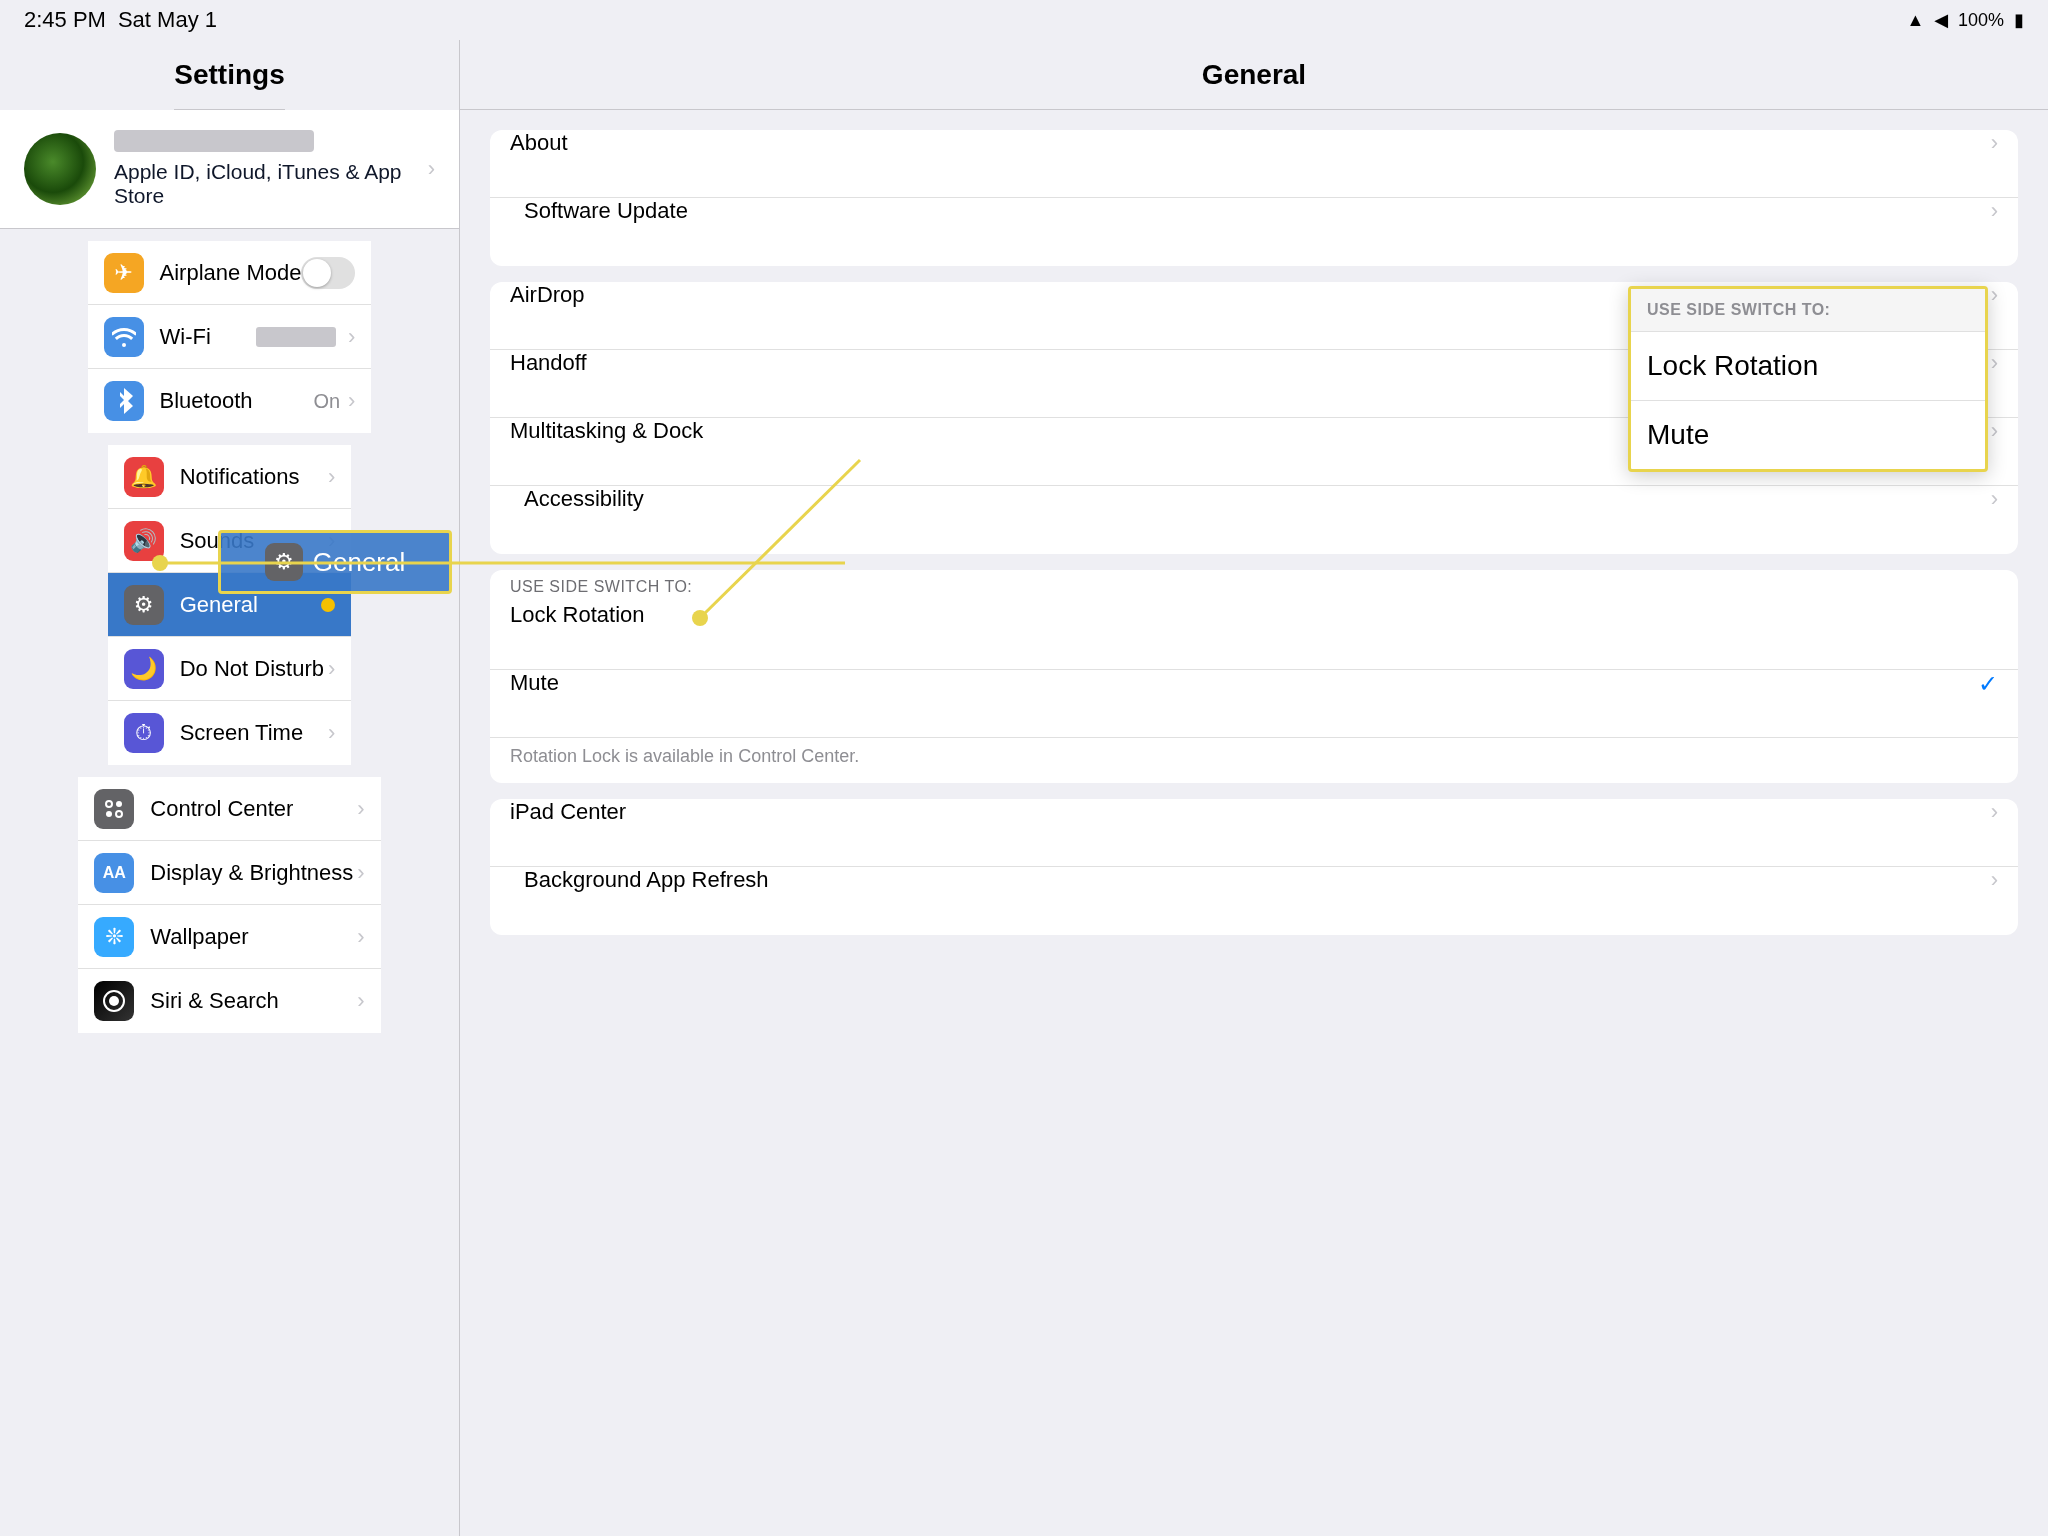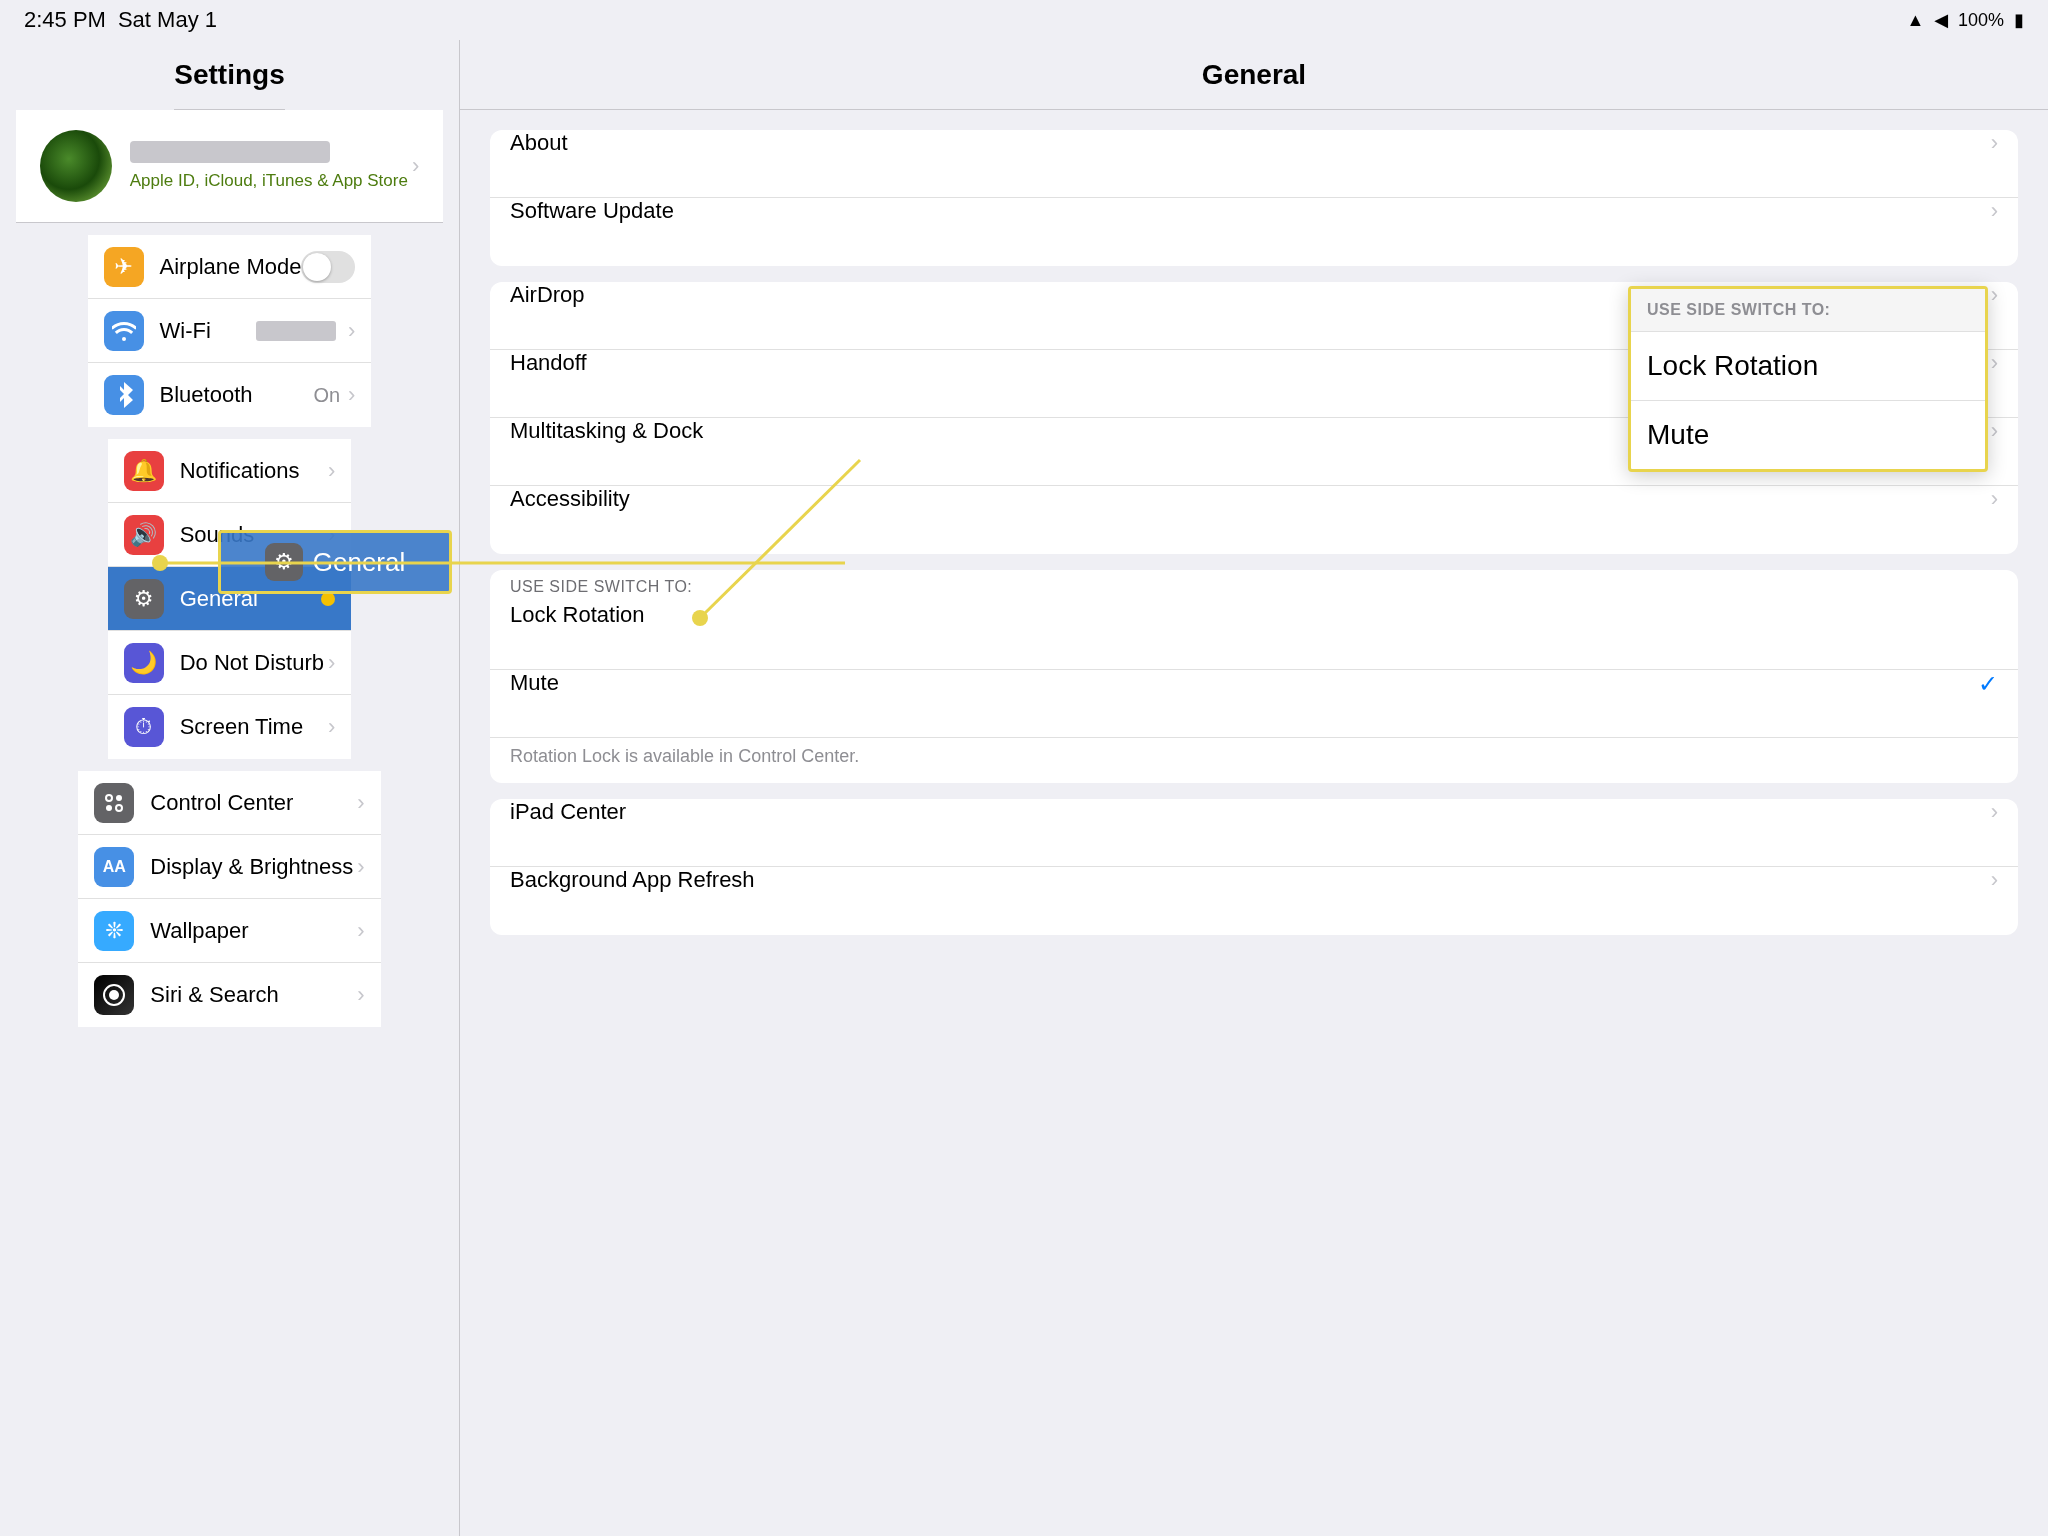--- a/index.html
+++ b/index.html
@@ -92,22 +92,22 @@
       flex: 1;
     }
     .profile-name-blur {
       height: 22px;
       background: #c8c7cc;
       border-radius: 4px;
       width: 200px;
       margin-bottom: 8px;
     }
     .profile-sub {
-      font-size: 17px;
-      color: #4d7c0f;
+      font-size: 21px;
+      color: #0f172a;
     }
 
     
     .sidebar-section {
       background: #fff;
       margin-bottom: 12px;
     }
     .sidebar-item {
       display: flex;
       align-items: center;
@@ -216,20 +216,21 @@
       display: flex;
       align-items: flex-start;
       padding: 0 20px;
       height: 68px;
       border-bottom: 1px solid #e0e0e0;
       position: relative;
       cursor: pointer;
     }
     .settings-row:last-child {
       border-bottom: none;
+      margin-left: 14px;
     }
     .settings-row-label {
       font-size: 22px;
       color: #000;
       flex: 1;
     }
     .settings-chevron {
       color: #c7c7cc;
       font-size: 22px;
     }

